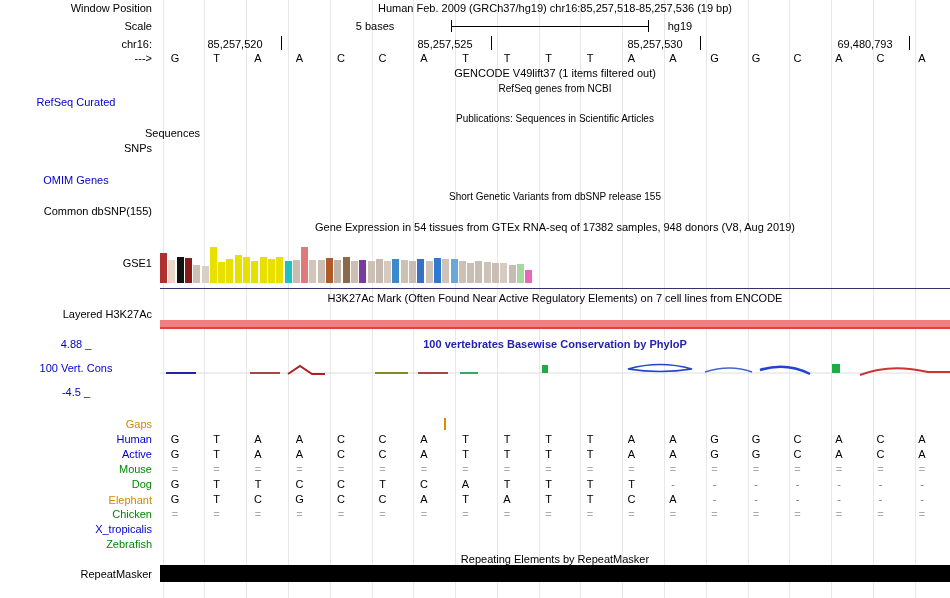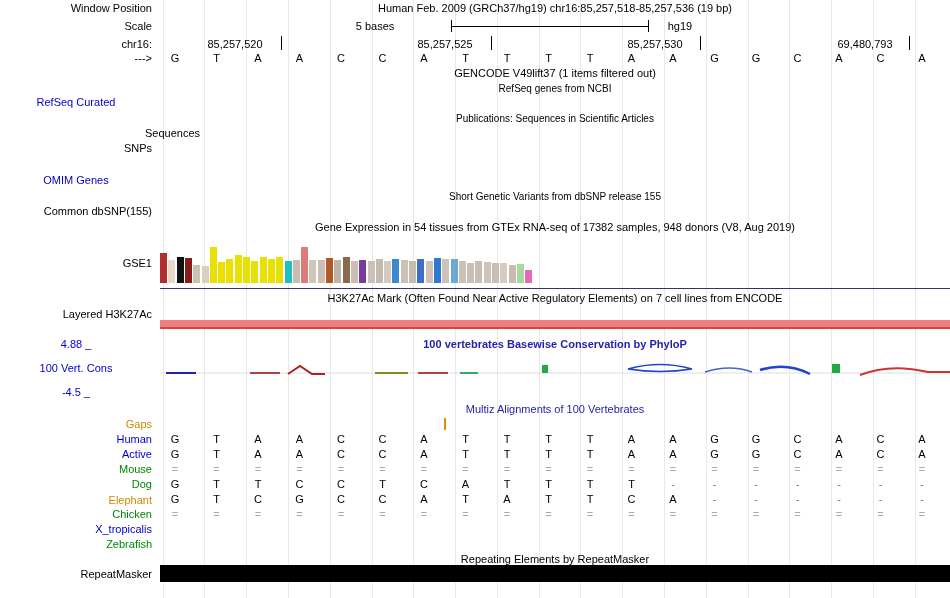--- a/index.html
+++ b/index.html
@@ -208,21 +208,20 @@
     <path d="M258,21 L288,21" stroke="#aa4444" stroke-width="2" fill="none"></path>
     <path d="M300,21 L318,21" stroke="#33aa66" stroke-width="2" fill="none"></path>
     <rect x="382" y="13" width="6" height="8" fill="#22aa44"></rect>
     <path d="M468,17 Q500,8 532,17 Q500,22 468,17 Z" stroke="#2244cc" stroke-width="1.5" fill="none"></path>
     <path d="M545,20 Q570,12 592,20" stroke="#4466cc" stroke-width="1.5" fill="none"></path>
     <path d="M600,18 Q626,10 650,22" stroke="#2244cc" stroke-width="2.5" fill="none"></path>
     <rect x="672" y="12" width="8" height="9" fill="#22aa44"></rect>
     <path d="M700,23 Q730,11 768,20 L790,20" stroke="#cc3333" stroke-width="2" fill="none"></path>
   </svg>
 
-  <div class="ctitle blue" style="left:160px;top:403px;width:790px;">Multiz Alignments of 100 Vertebrates</div>
   <div class="lbl orange" style="left:0;top:418px;width:152px;">Gaps</div>
   <div class="orangebar" style="left:444px;top:418px;height:12px;"></div>
 
   <div id="species-labels">
       <div class="lbl" style="left: 0px; top: 433px; width: 152px; color: rgb(0, 0, 204);">Human</div>
       <div class="lbl" style="left: 0px; top: 448px; width: 152px; color: rgb(0, 0, 204);">Active</div>
       <div class="lbl" style="left: 0px; top: 463px; width: 152px; color: rgb(0, 136, 0);">Mouse</div>
       <div class="lbl" style="left: 0px; top: 478px; width: 152px; color: rgb(0, 136, 0);">Dog</div>
       <div class="lbl" style="left: 0px; top: 494px; width: 152px; color: rgb(204, 136, 0); text-align: right;">Elephant</div>
       <div class="lbl" style="left: 0px; top: 508px; width: 152px; color: rgb(0, 136, 0);">Chicken</div>

